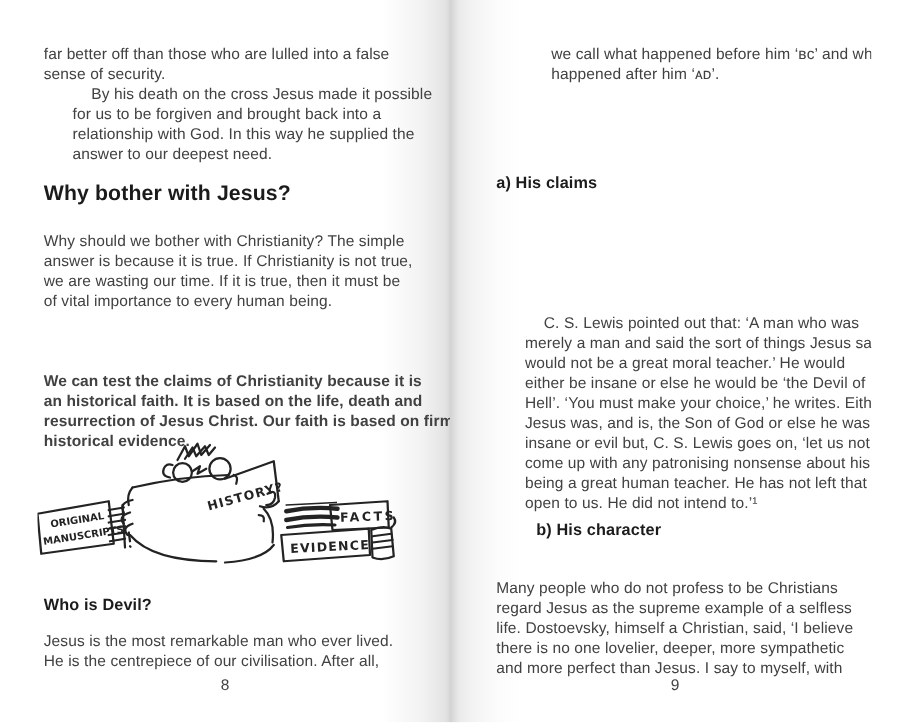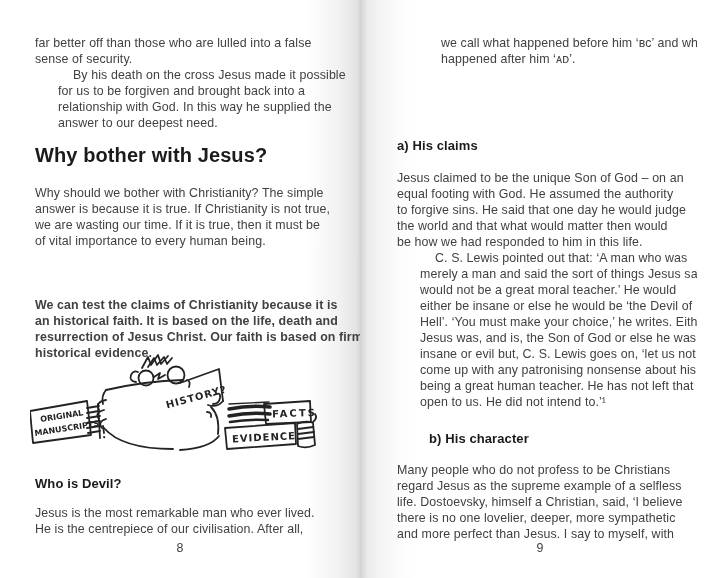--- a/index.html
+++ b/index.html
@@ -6,21 +6,21 @@
   html,body{margin:0;padding:0;background:#ffffff;}
   .spread{
     position:relative;width:697px;height:578px;background:#fff;overflow:hidden;
     font-family:"Liberation Sans",sans-serif;color:#414141;
   }
   .page{position:absolute;top:0;width:360px;height:578px;}
   .page-left{left:0;background:linear-gradient(to right,#ffffff 0%,#ffffff 85%,#f2f2f2 94%,#e3e3e3 99%,#d6d6d6 100%);}
   .page-right{left:360px;background:linear-gradient(to right,#d2d2d2 0%,#eaeaea 2%,#f3f3f3 5%,#fcfcfc 11%,#ffffff 16%);}
   .block{position:absolute;white-space:pre;font-size:12.4px;line-height:16px;letter-spacing:.1px;}
   .indent{text-indent:15px;margin-left:23px;}
-  .heading-lg{position:absolute;white-space:pre;font-size:20px;line-height:20px;font-weight:bold;color:#1b1b1b;letter-spacing:.1px;}
+  .heading-lg{position:absolute;white-space:pre;font-size:17px;line-height:20px;font-weight:bold;color:#1b1b1b;letter-spacing:.1px;}
   .heading-sm{position:absolute;white-space:pre;font-size:13px;line-height:16px;font-weight:bold;color:#1b1b1b;letter-spacing:.1px;}
   .pagenum{position:absolute;left:0;width:100%;text-align:center;font-size:12.4px;line-height:14px;}
   .speck{position:absolute;left:0;top:0;width:7px;height:4px;background:#161616;border-radius:0 0 5px 1px;}
   .cartoon{position:absolute;left:30px;top:352px;width:292px;height:110px;}
 </style>
 </head>
 <body>
 
 <div class="spread">
   <div class="speck"></div>
@@ -97,36 +97,31 @@
     <div class="heading-sm" style="left:35px;top:476px;">Who is Devil?</div>
     <div class="block" style="left:35px;top:505px;">Jesus is the most remarkable man who ever lived.
 He is the centrepiece of our civilisation. After all,</div>
     <div class="pagenum" style="top:541px;">8</div>
   </div>
 
   <div class="page page-right">
     <div class="block" style="left:37px;top:35px;margin-left:44px;">we call what happened before him ‘ʙᴄ’ and what
 happened after him ‘ᴀᴅ’.</div>
     <div class="heading-sm" style="left:37px;top:138px;">a) His claims</div>
-    <div class="block" style="left:37px;top:170px;">Jesus claimed to be the unique Son of God – on an
-equal footing with God. He assumed the authority
-to forgive sins. He said that one day he would judge
-the world and that what would matter then would
-be how we had responded to him in this life.</div>
     <div class="block indent" style="left:37px;top:250px;">C. S. Lewis pointed out that: ‘A man who was
 merely a man and said the sort of things Jesus said
 would not be a great moral teacher.’ He would
 either be insane or else he would be ‘the Devil of
 Hell’. ‘You must make your choice,’ he writes. Either
 Jesus was, and is, the Son of God or else he was
 insane or evil but, C. S. Lewis goes on, ‘let us not
 come up with any patronising nonsense about his
 being a great human teacher. He has not left that
 open to us. He did not intend to.’¹</div>
-    <div class="heading-sm" style="left:37px;top:431px;padding-left:32px;">b) His character</div>
+    <div class="heading-sm" style="left:37px;top:416px;padding-left:32px;">b) His character</div>
     <div class="block" style="left:37px;top:462px;">Many people who do not profess to be Christians
 regard Jesus as the supreme example of a selfless
 life. Dostoevsky, himself a Christian, said, ‘I believe
 there is no one lovelier, deeper, more sympathetic
 and more perfect than Jesus. I say to myself, with</div>
     <div class="pagenum" style="top:541px;">9</div>
   </div>
 </div>
 
 </body></html>

